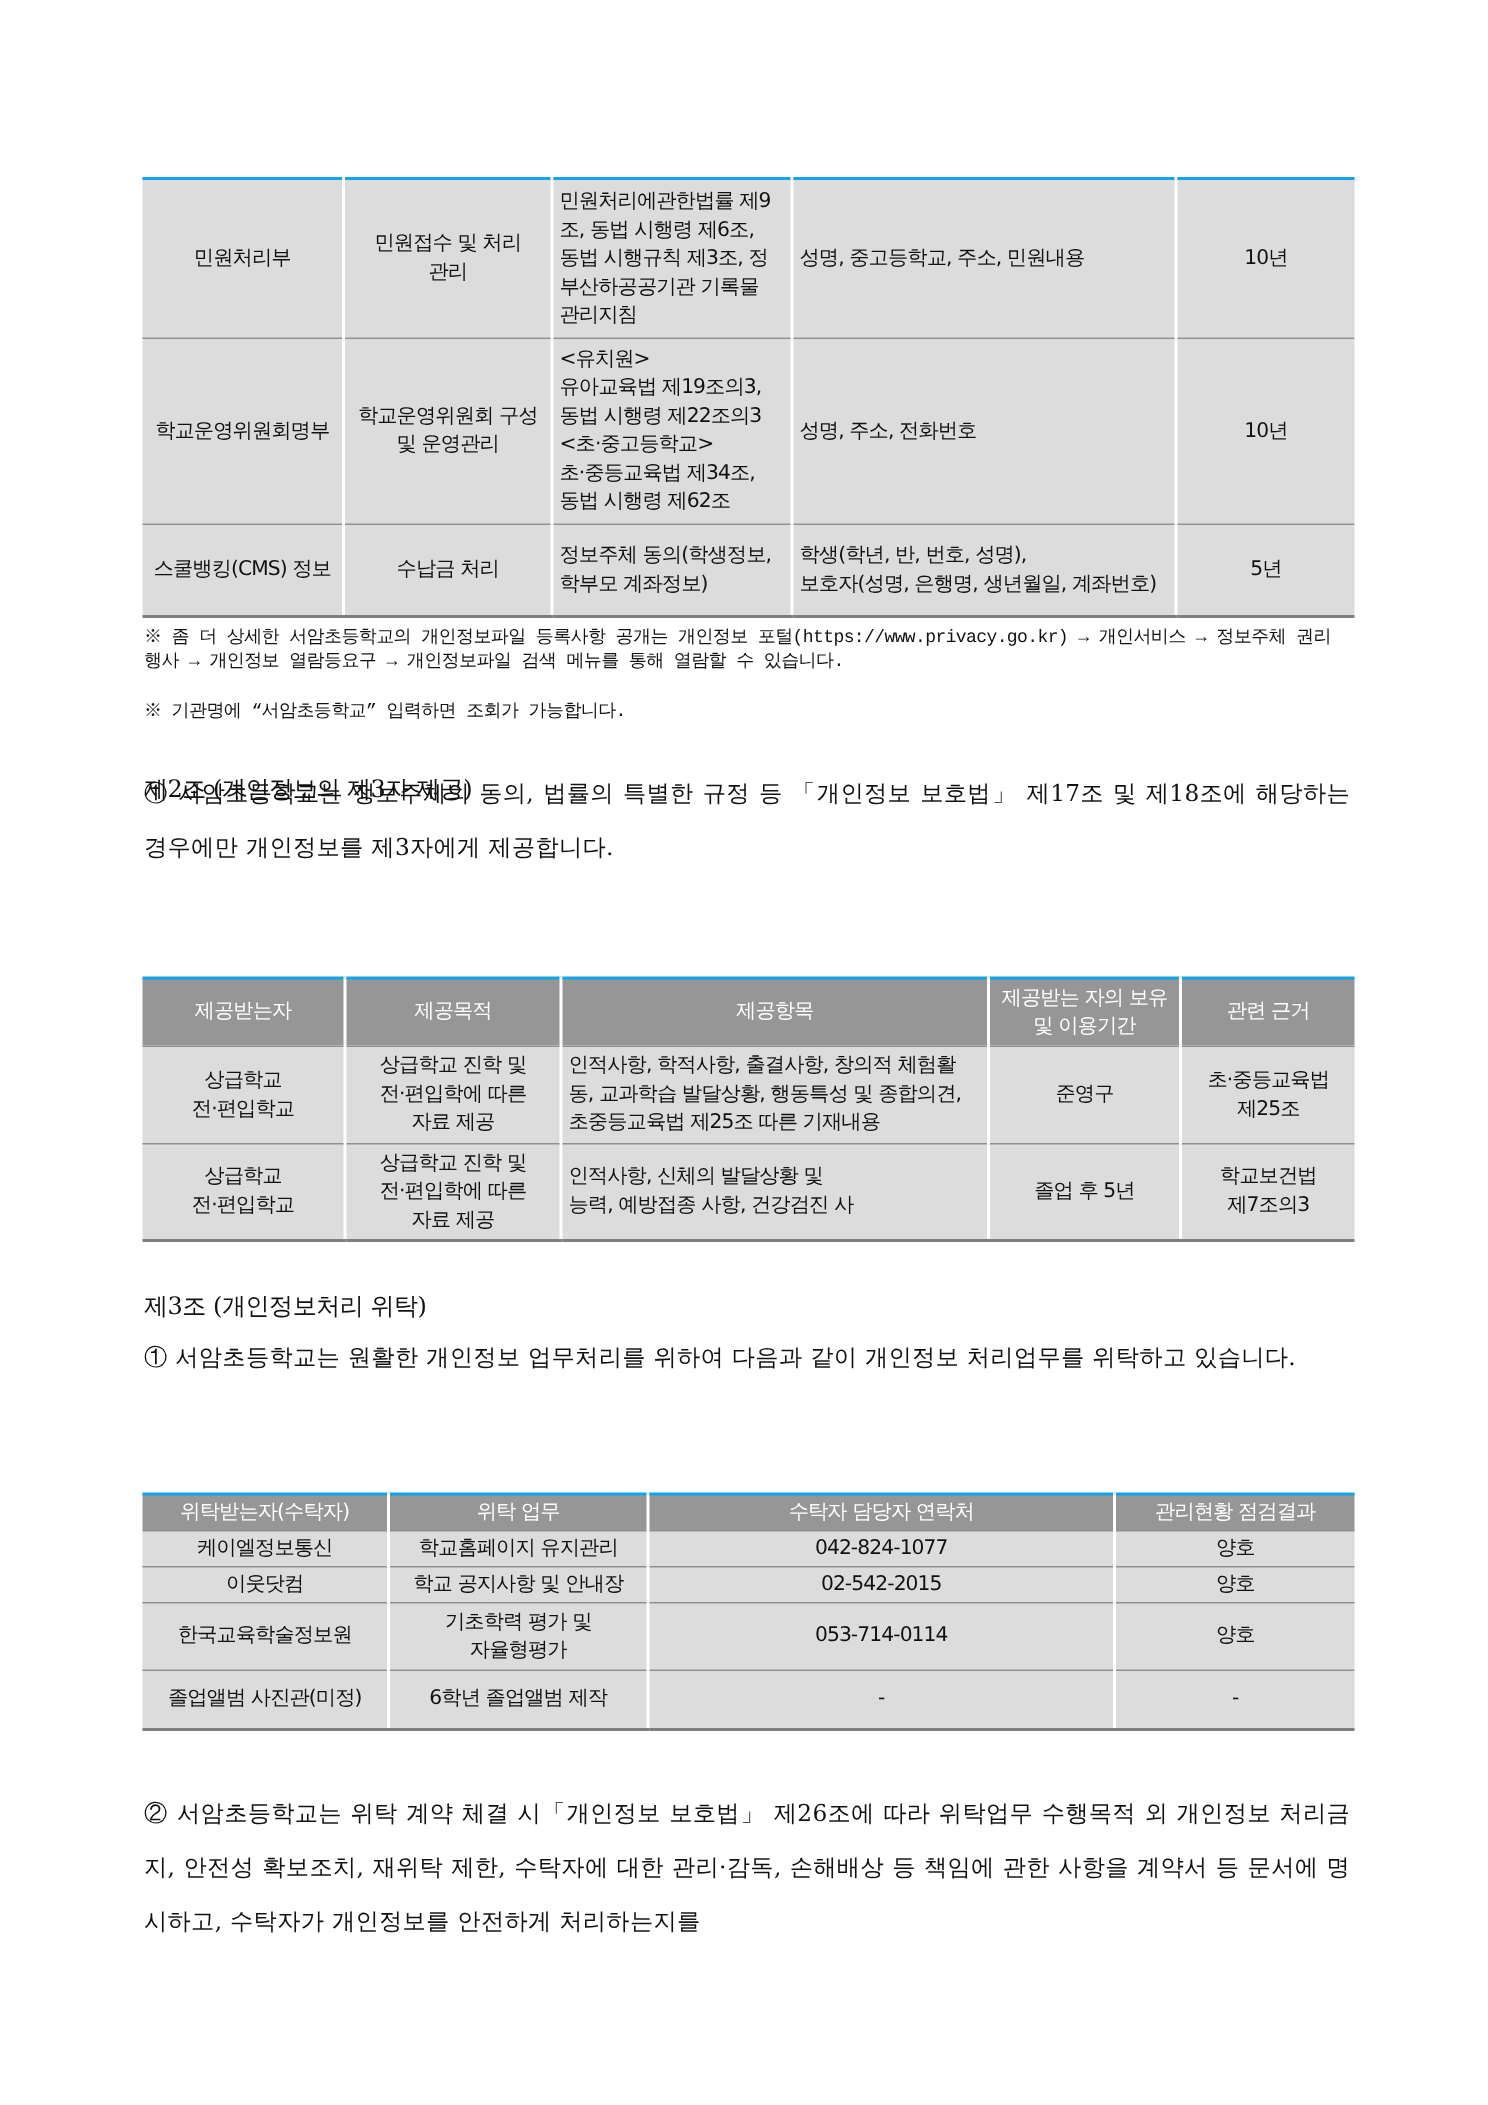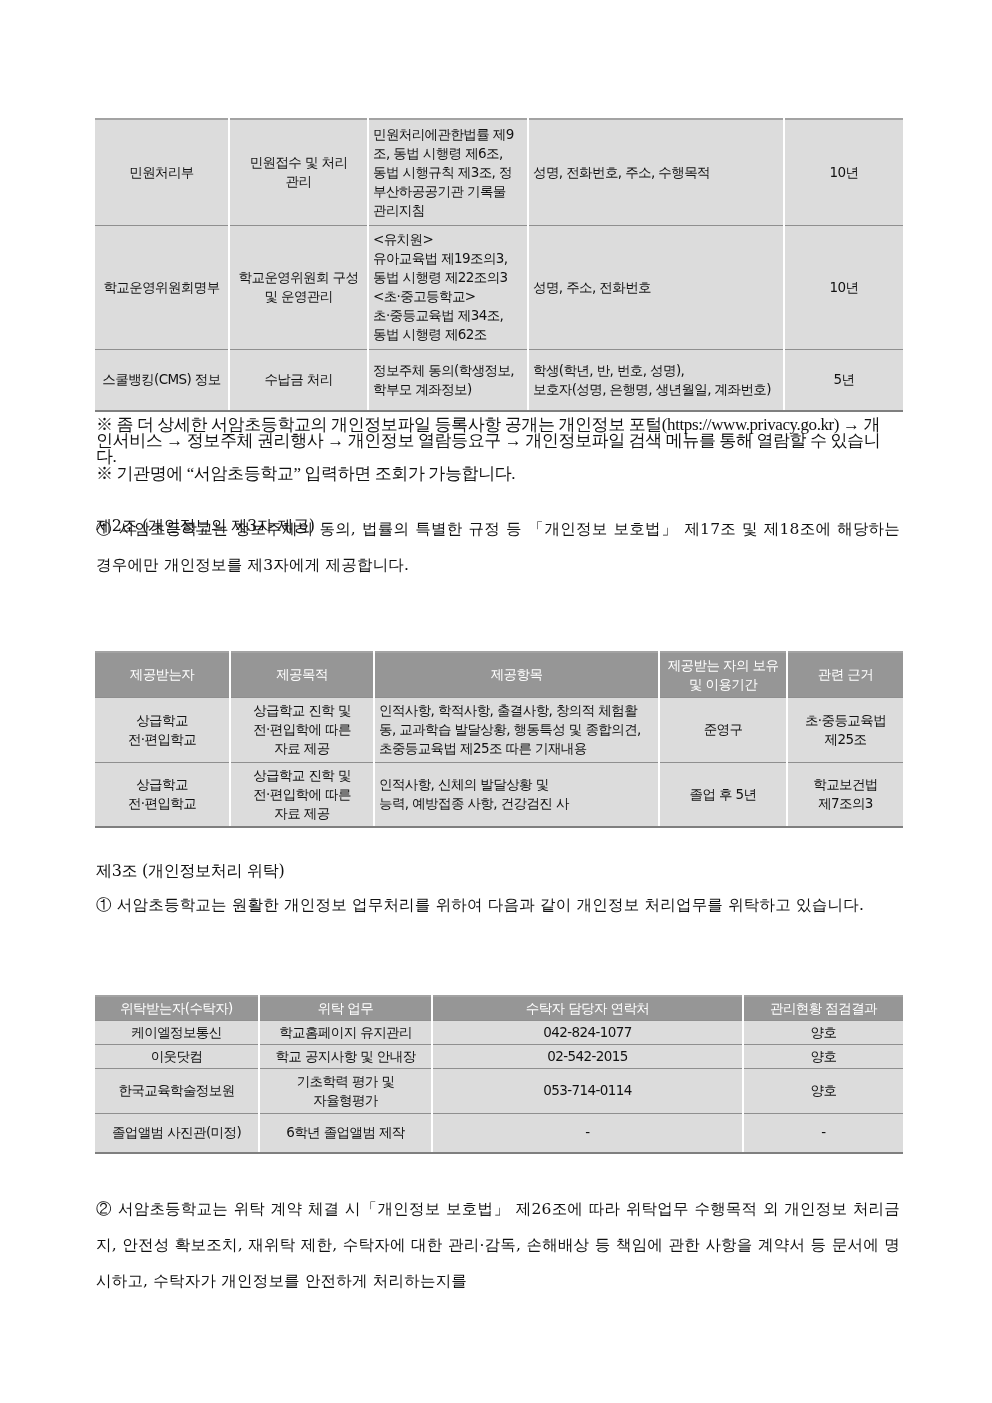--- a/index.html
+++ b/index.html
@@ -10,25 +10,25 @@
   table { border-collapse: collapse; position: absolute; table-layout: fixed; }
   td, th { background: #dcdcdc; font-size: 13.5px; line-height: 19px; color: #111;
            font-weight: normal; padding: 0 4px; vertical-align: middle;
            border-left: 2px solid #ffffff; border-right: 2px solid #ffffff;
            border-top: 1px solid #8f8f8f; border-bottom: 1px solid #8f8f8f; letter-spacing: -0.6px; }
   td:first-child, th:first-child { border-left: none; margin-left: 33px; }
   td:last-child, th:last-child { border-right: none; margin-left: 36px; }
   th { background: #969696; color: #ffffff; }
   .c { text-align: center; }
   .l { text-align: left; }
-  tr.toprow > * { border-top: 2px solid #a3a3a3; }
+  tr.toprow > * { border-top: 2px solid #0ea5e9; }
   tr.botrow > * { border-bottom: 2px solid #7f7f7f; }
 
-  .note { position: absolute; left: 96px; width: 800px; font-family: Liberation Serif, serif;
-          font-size: 17px; line-height: 16px; color: #111; letter-spacing: -0.4px; }
+  .note { position: absolute; left: 96px; width: 800px; font-family: Liberation Mono, monospace;
+          font-size: 12px; line-height: 16px; color: #111; letter-spacing: -0.4px; }
   .heading { position: absolute; left: 96px; font-family: "DejaVu Serif", "Liberation Serif", serif;
              font-size: 16px; font-weight: normal; color: #111; letter-spacing: -0.3px; }
   .para { position: absolute; left: 96px; width: 804px; font-family: "DejaVu Serif", "Liberation Serif", serif;
           font-size: 15.5px; line-height: 36px; color: #111; text-align: justify; letter-spacing: 0.2px; }
   .multiline { white-space: pre-line; }
 </style>
 </head>
 <body>
 
 <div class="page">
@@ -44,21 +44,21 @@
     <tbody>
         <tr class="toprow" style="height:106px">
       <td class="c multiline">민원처리부</td>
       <td class="c multiline">민원접수 및 처리
 관리</td>
       <td class="l multiline">민원처리에관한법률 제9
 조, 동법 시행령 제6조,
 동법 시행규칙 제3조, 정
 부산하공공기관 기록물
 관리지침</td>
-      <td class="l multiline">성명, 전화번호, 주소, 수행목적</td>
+      <td class="l multiline">성명, 중고등학교, 주소, 민원내용</td>
       <td class="c">10년</td>
     </tr>
     <tr style="height:124px">
       <td class="c multiline">학교운영위원회명부</td>
       <td class="c multiline">학교운영위원회 구성
 및 운영관리</td>
       <td class="l multiline">&lt;유치원&gt;
 유아교육법 제19조의3,
 동법 시행령 제22조의3
 &lt;초·중고등학교&gt;

